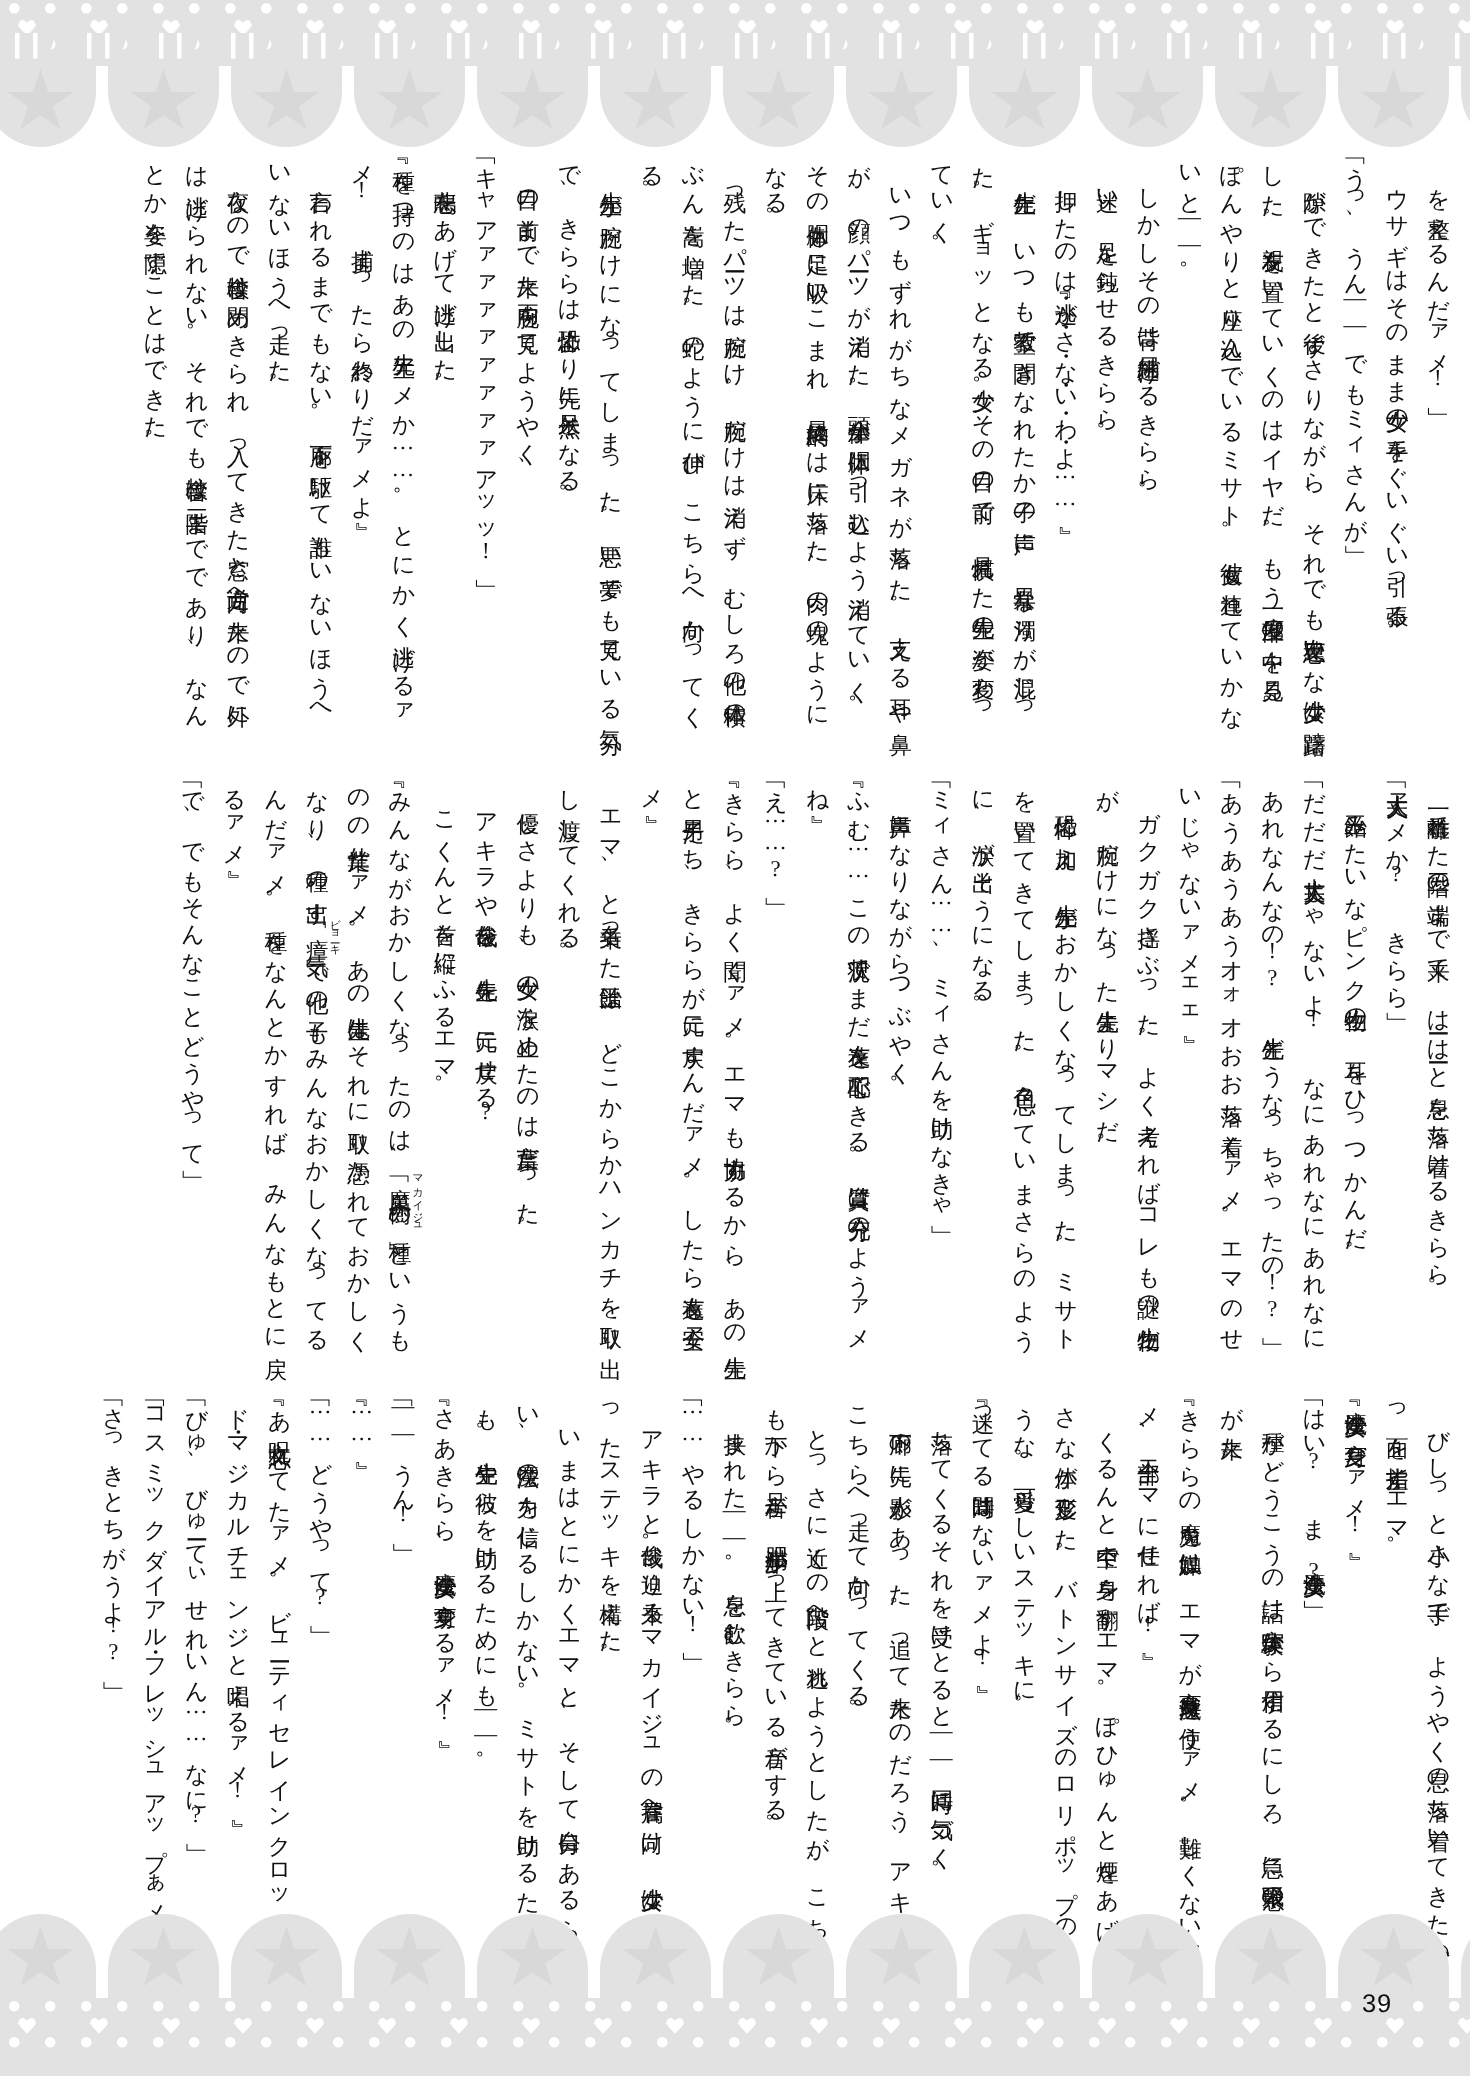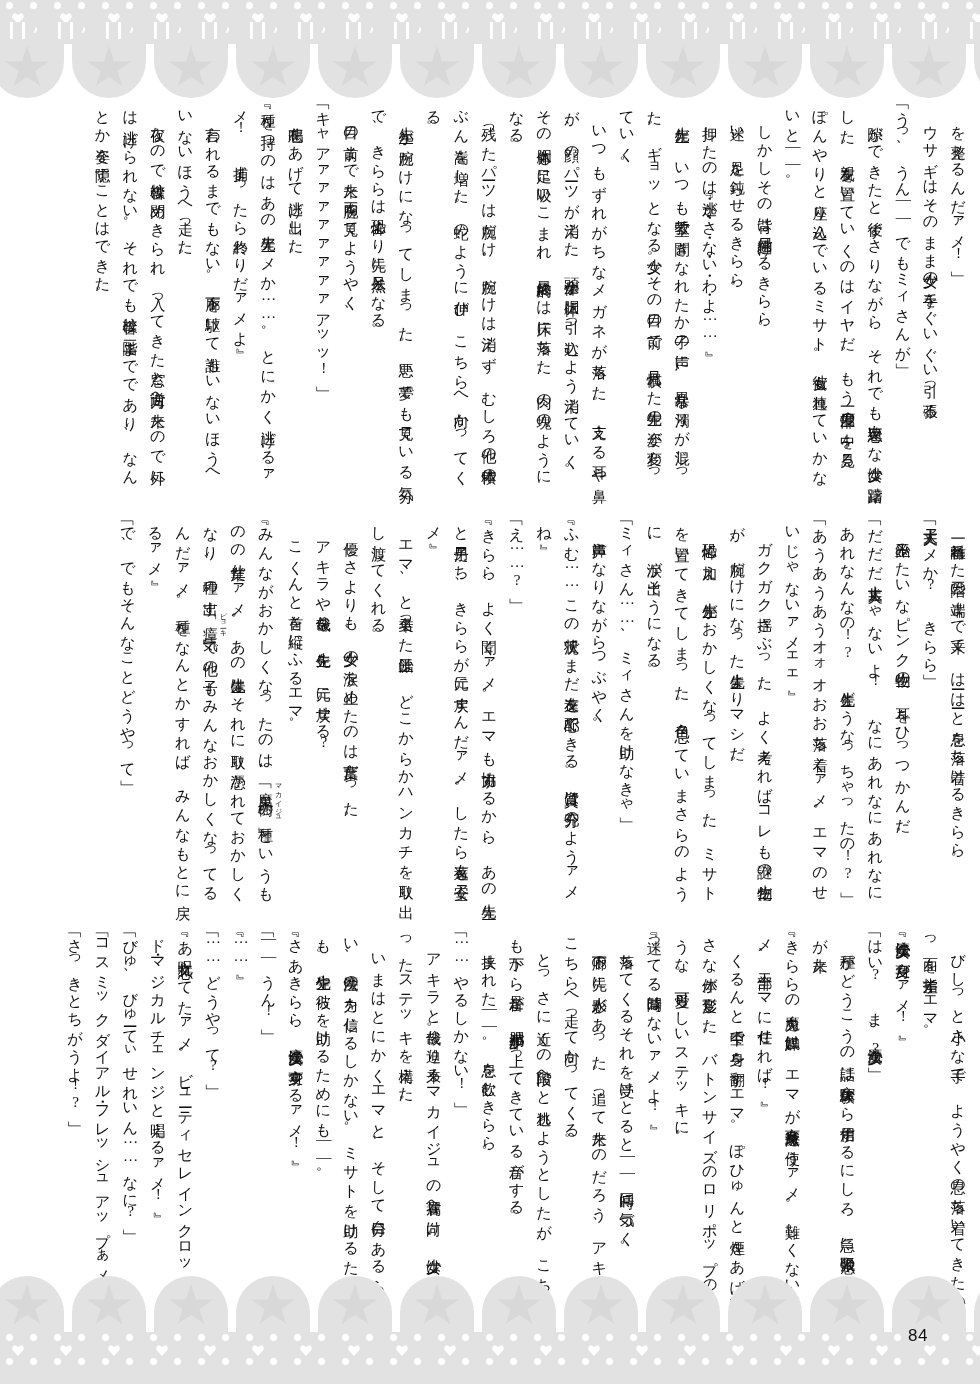--- a/index.html
+++ b/index.html
@@ -529,14 +529,14 @@
         <div class="scallop" style="left: 728px;"></div>
         <div class="star" style="left: 742px;"></div>
         <div class="scallop" style="left: 810px;"></div>
         <div class="star" style="left: 824px;"></div>
         <div class="scallop" style="left: 892px;"></div>
         <div class="star" style="left: 906px;"></div>
         <div class="scallop" style="left: 974px;"></div>
       </div>
   </div>
 
-  <div class="page-number">84</div>
+  <div class="page-number">39</div>
 </div>
 
 </body></html>

